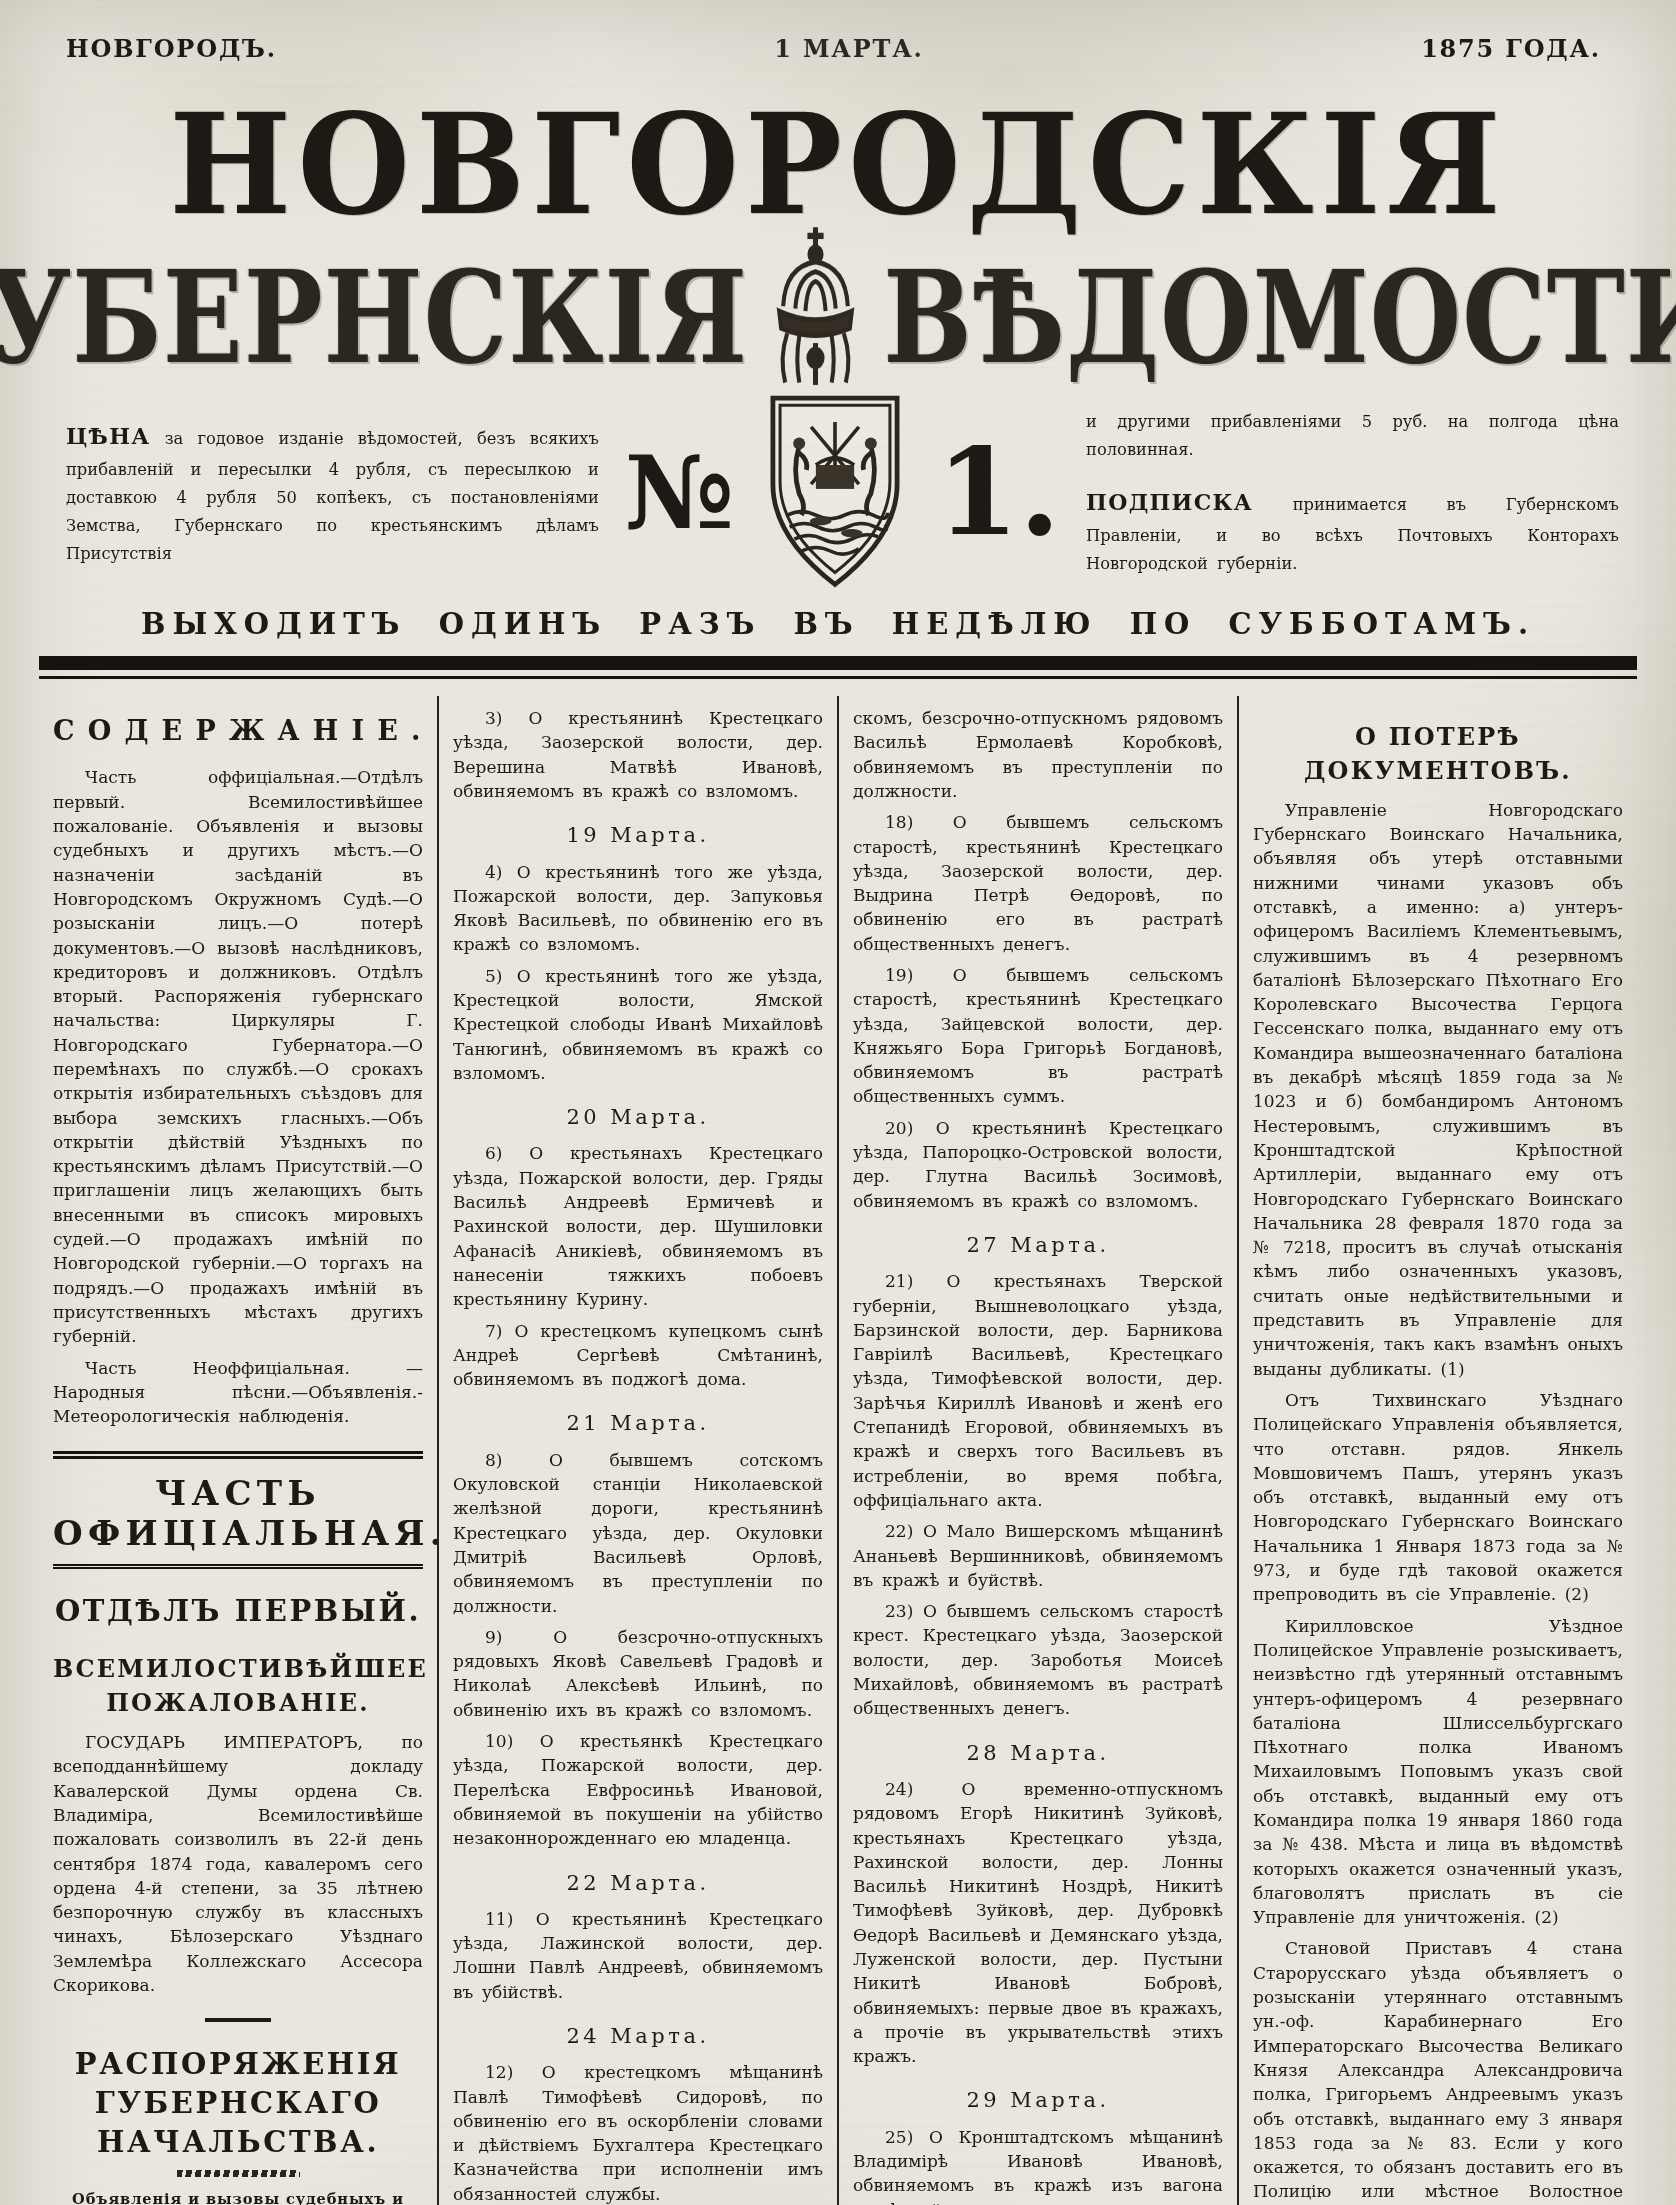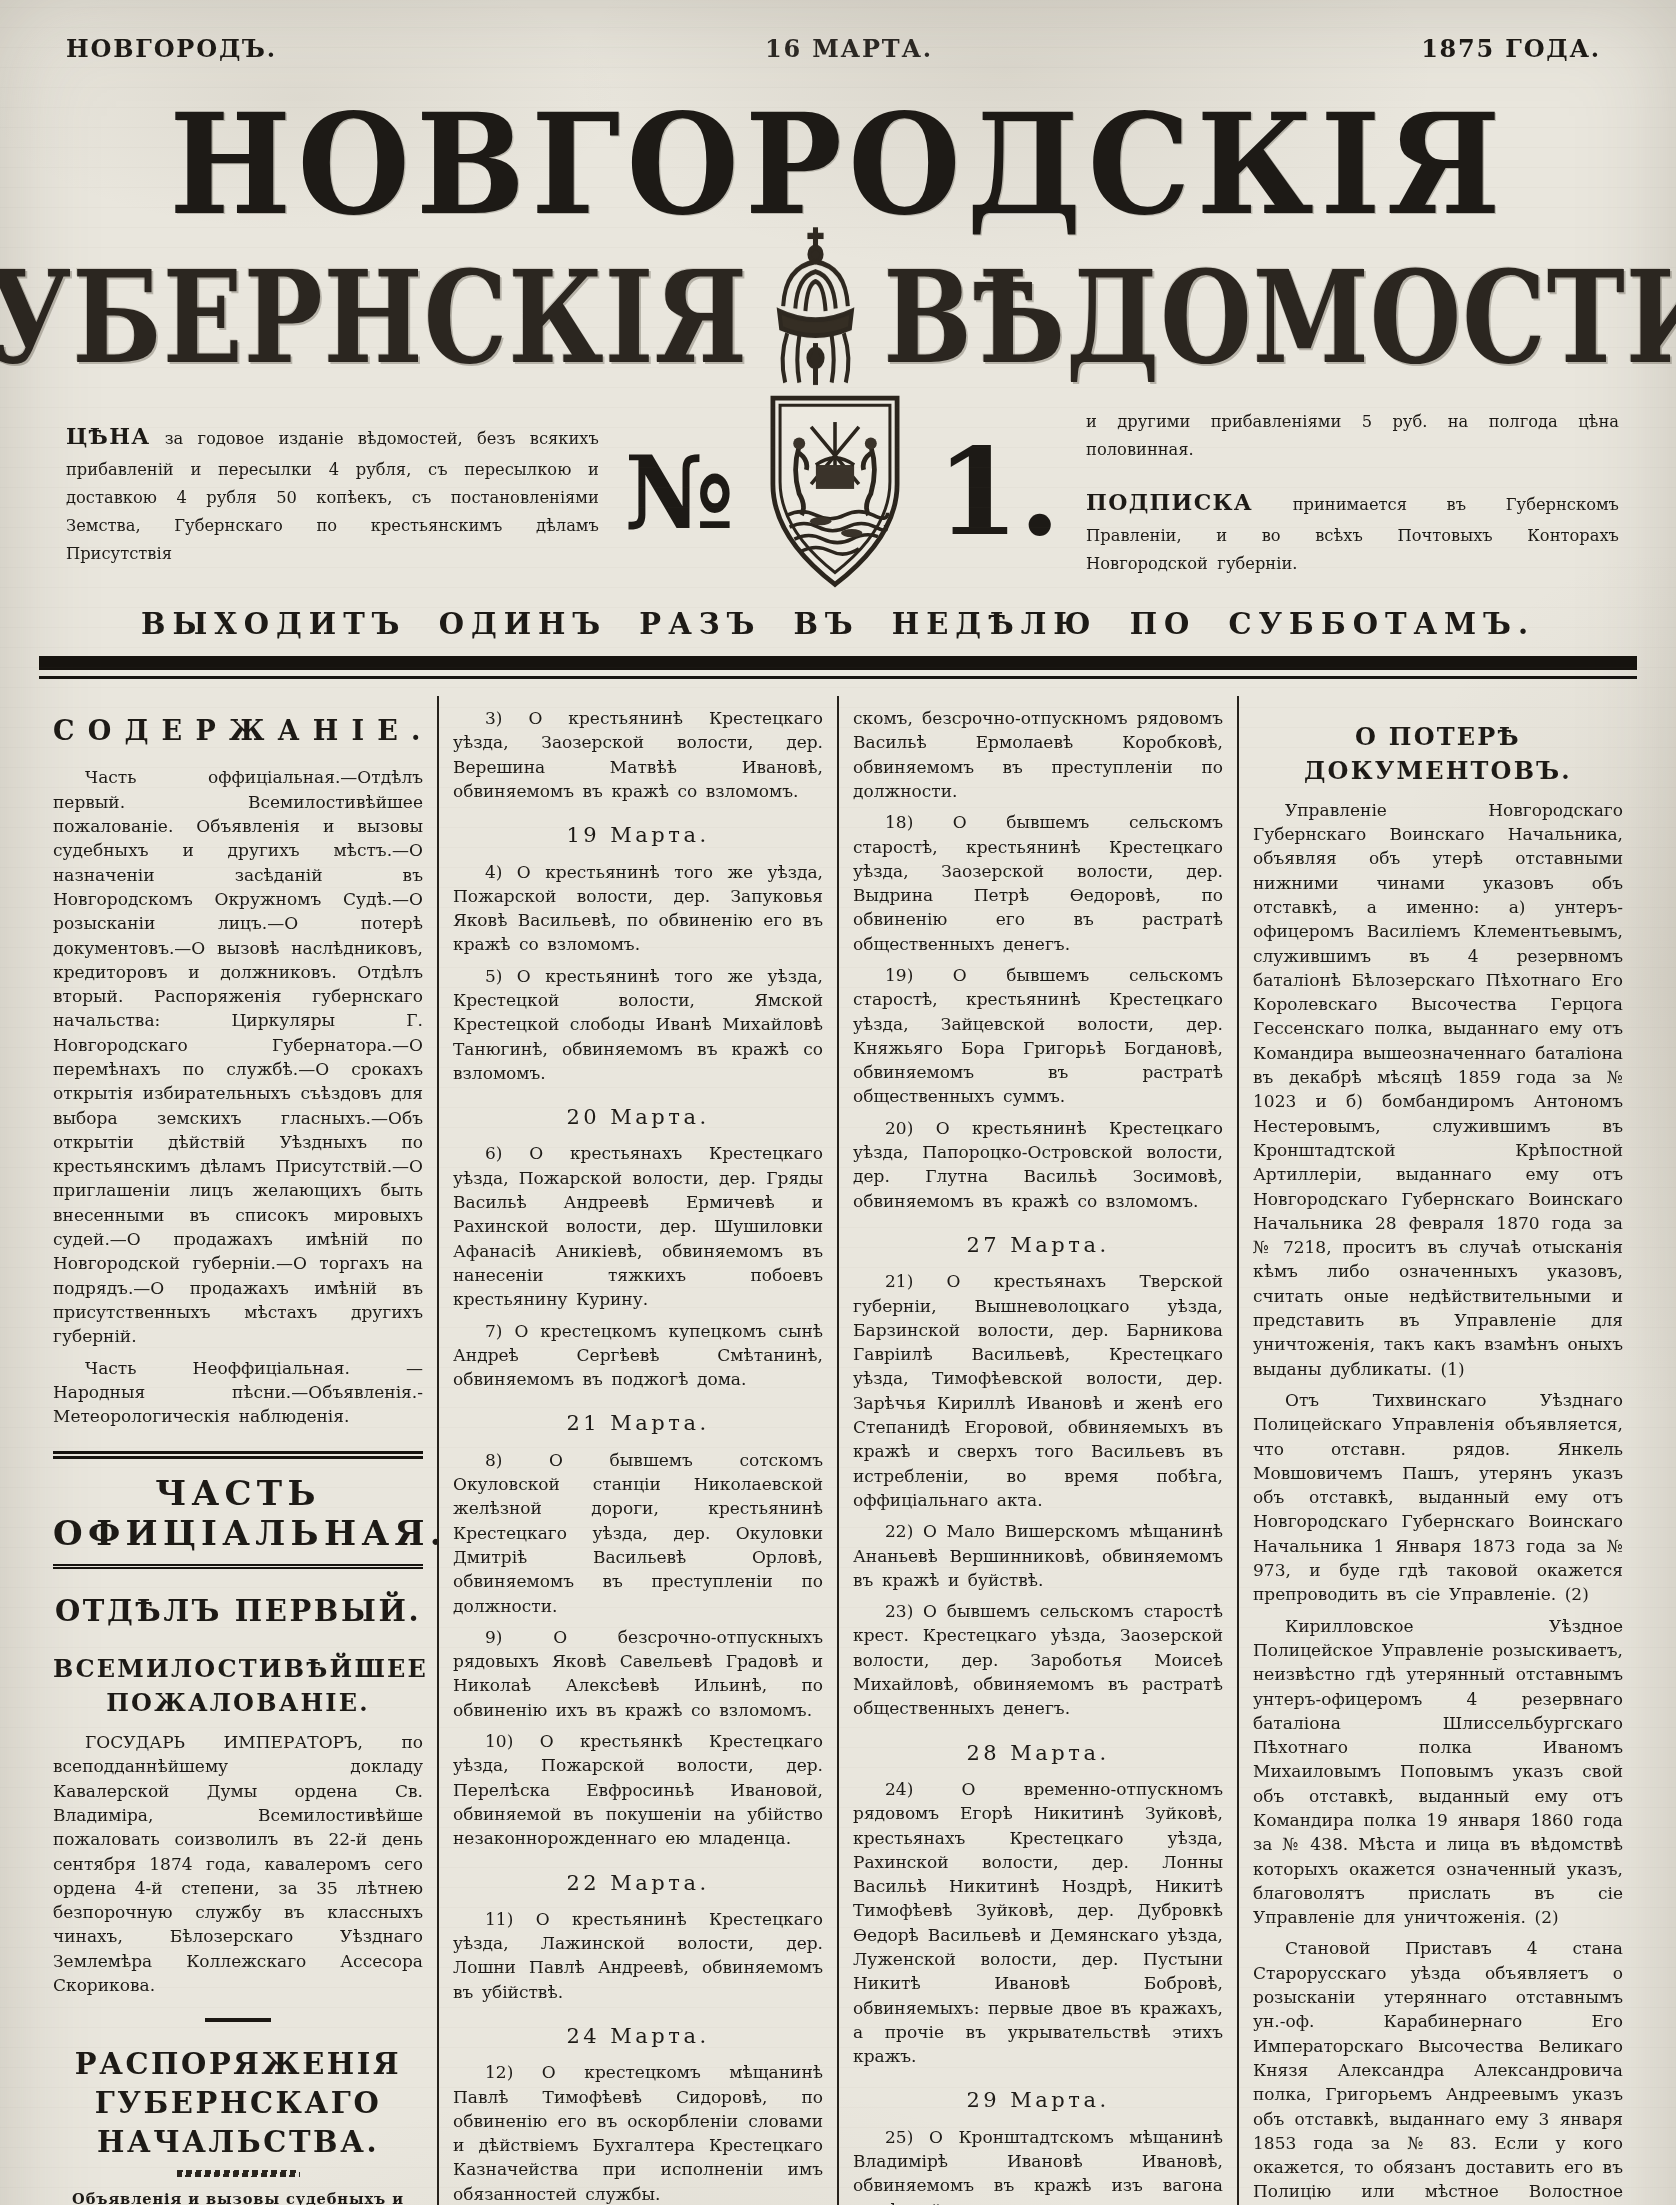--- a/index.html
+++ b/index.html
@@ -61,21 +61,21 @@
     background:repeating-linear-gradient(100deg,#2a251e 0 5.7px,transparent 5.7px 9.3px);}
 </style>
 </head>
 <body>
 
 <div class="page">
   <div class="ghost"></div>
 
   <div class="dateline">
     <span>НОВГОРОДЪ.</span>
-    <span class="mid">16 МАРТА.</span>
+    <span class="mid">1 МАРТА.</span>
     <span>1875 ГОДА.</span>
   </div>
 
   <div class="mast1">НОВГОРОДСКІЯ</div>
   <div class="mast2">
     <span>ГУБЕРНСКІЯ</span>
     <svg class="crown" viewBox="0 0 100 140" aria-hidden="true">
       <g fill="none" stroke="#2e2820" stroke-width="4">
         <path d="M50 6 L50 22 M42 13 L58 13" stroke-width="5"></path>
         <circle cx="50" cy="28" r="6" fill="#2e2820"></circle>

